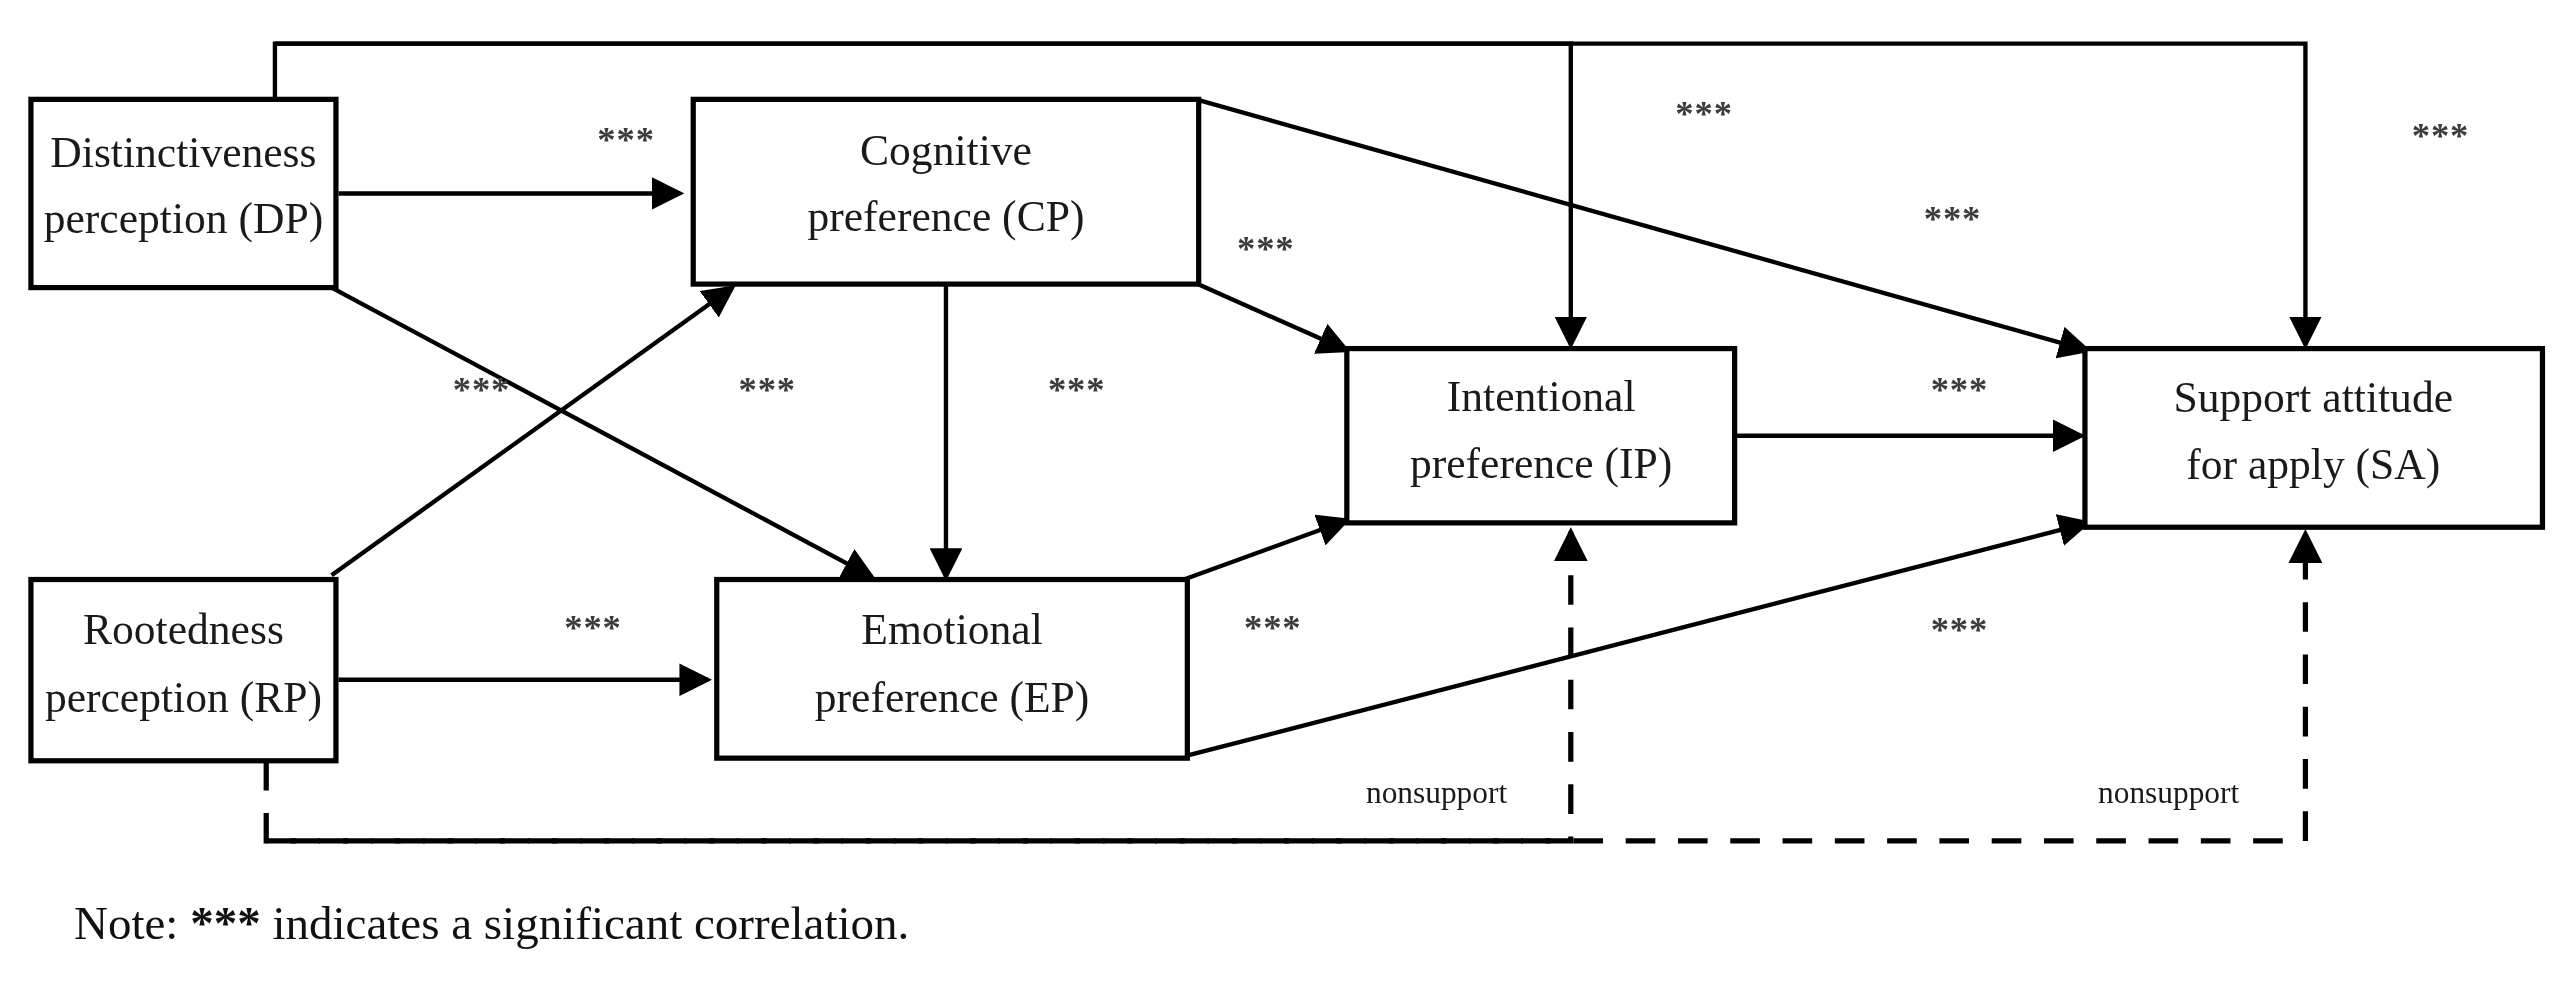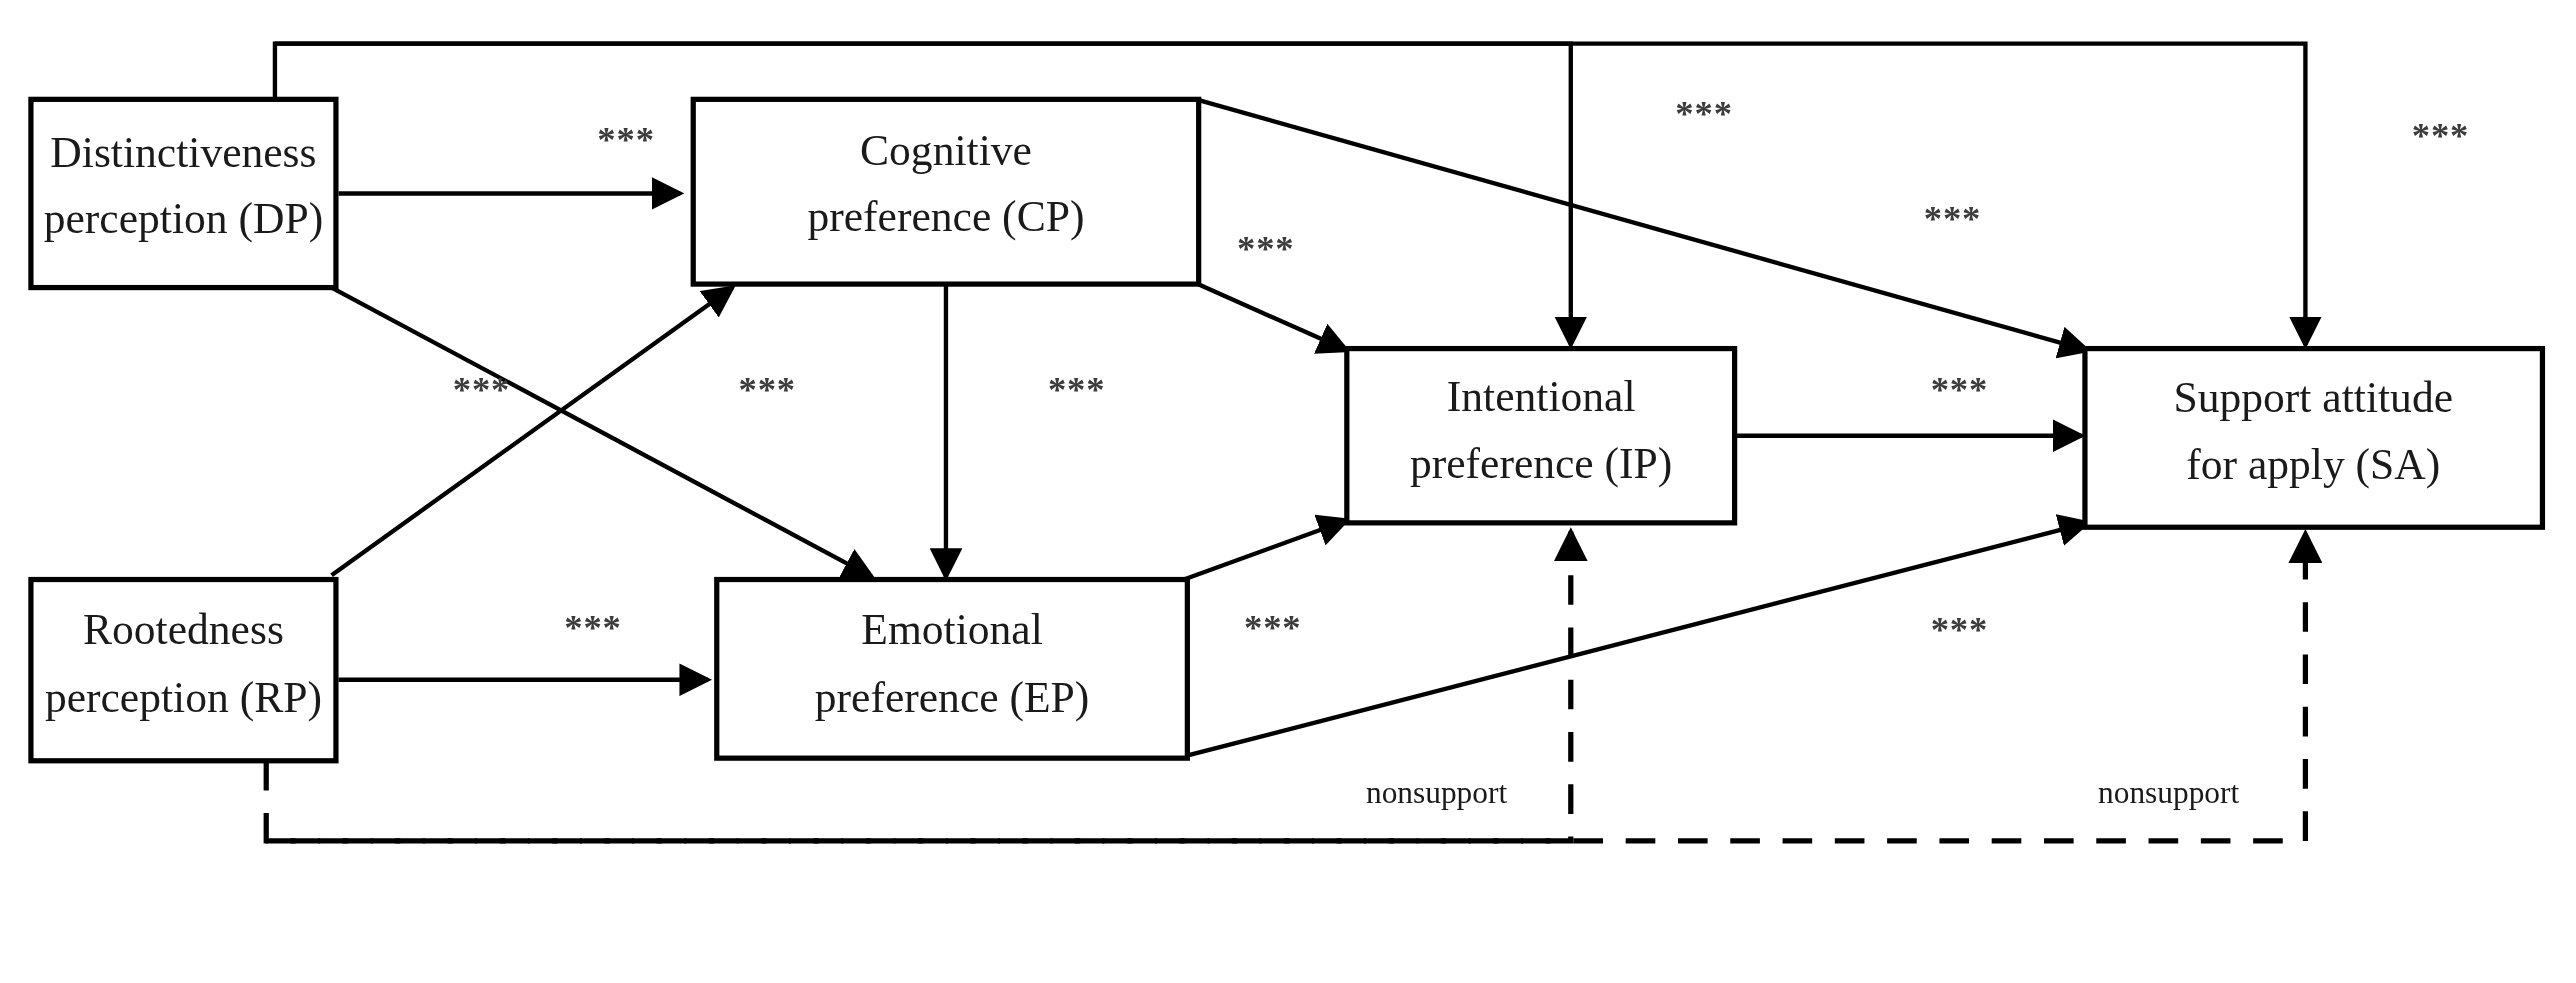--- a/index.html
+++ b/index.html
@@ -171,15 +171,20 @@
     <text class="sig-label" x="2248" y="727">***</text>
     <text class="sig-label" x="2248" y="452">***</text>
     <text class="sig-label" x="1955" y="135">***</text>
     <text class="sig-label" x="2800" y="160">***</text>
 
     <text class="nonsupport-label" x="1648" y="913">nonsupport</text>
     <text class="nonsupport-label" x="2488" y="913">nonsupport</text>
 
   </svg>
 
+  <div class="note-text">
+    <span>Note:</span>
+    <span class="note-stars">***</span>
+    <span>indicates a significant correlation.</span>
+  </div>
 
 </div>
 
 
 </body></html>

